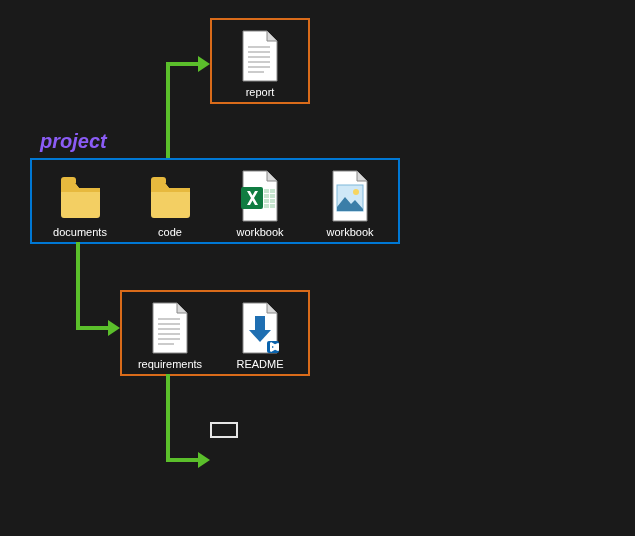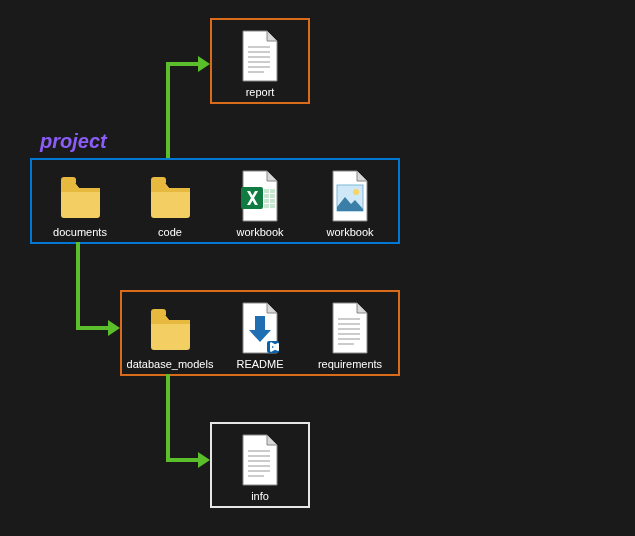--- a/index.html
+++ b/index.html
@@ -164,52 +164,36 @@
         </svg>
       </span>
     <span class="lbl">workbook</span>
   </div>
 </div>
 
 <div class="box orange" style="left:120px;top:290px">
   <div class="item">
     <span class="ico">
         <svg viewBox="0 0 46 54">
-          <use href="#i-folder"></use>
-        </svg>
-      </span>
-    <span class="lbl">database_models</span>
+          <use href="#i-text-document"></use>
+        </svg>
+      </span>
+    <span class="lbl">requirements</span>
   </div>
   <div class="item">
     <span class="ico">
         <svg viewBox="0 0 46 54">
           <use href="#i-markdown-file"></use>
         </svg>
       </span>
     <span class="lbl">README</span>
   </div>
-  <div class="item">
-    <span class="ico">
-        <svg viewBox="0 0 46 54">
-          <use href="#i-text-document"></use>
-        </svg>
-      </span>
-    <span class="lbl">requirements</span>
-  </div>
 </div>
 
 <div class="box white" style="left:210px;top:422px">
-  <div class="item">
-    <span class="ico">
-        <svg viewBox="0 0 46 54">
-          <use href="#i-text-document"></use>
-        </svg>
-      </span>
-    <span class="lbl">info</span>
-  </div>
 </div>
 
 <div class="seg v" style="left:166px;top:62px;height:96px"></div>
 <div class="seg h" style="left:166px;top:62px;width:34px"></div>
 <div class="ah right" style="left:198px;top:56px"></div>
 
 <div class="seg v" style="left:76px;top:242px;height:86px"></div>
 <div class="seg h" style="left:76px;top:326px;width:34px"></div>
 <div class="ah right" style="left:108px;top:320px"></div>
 

